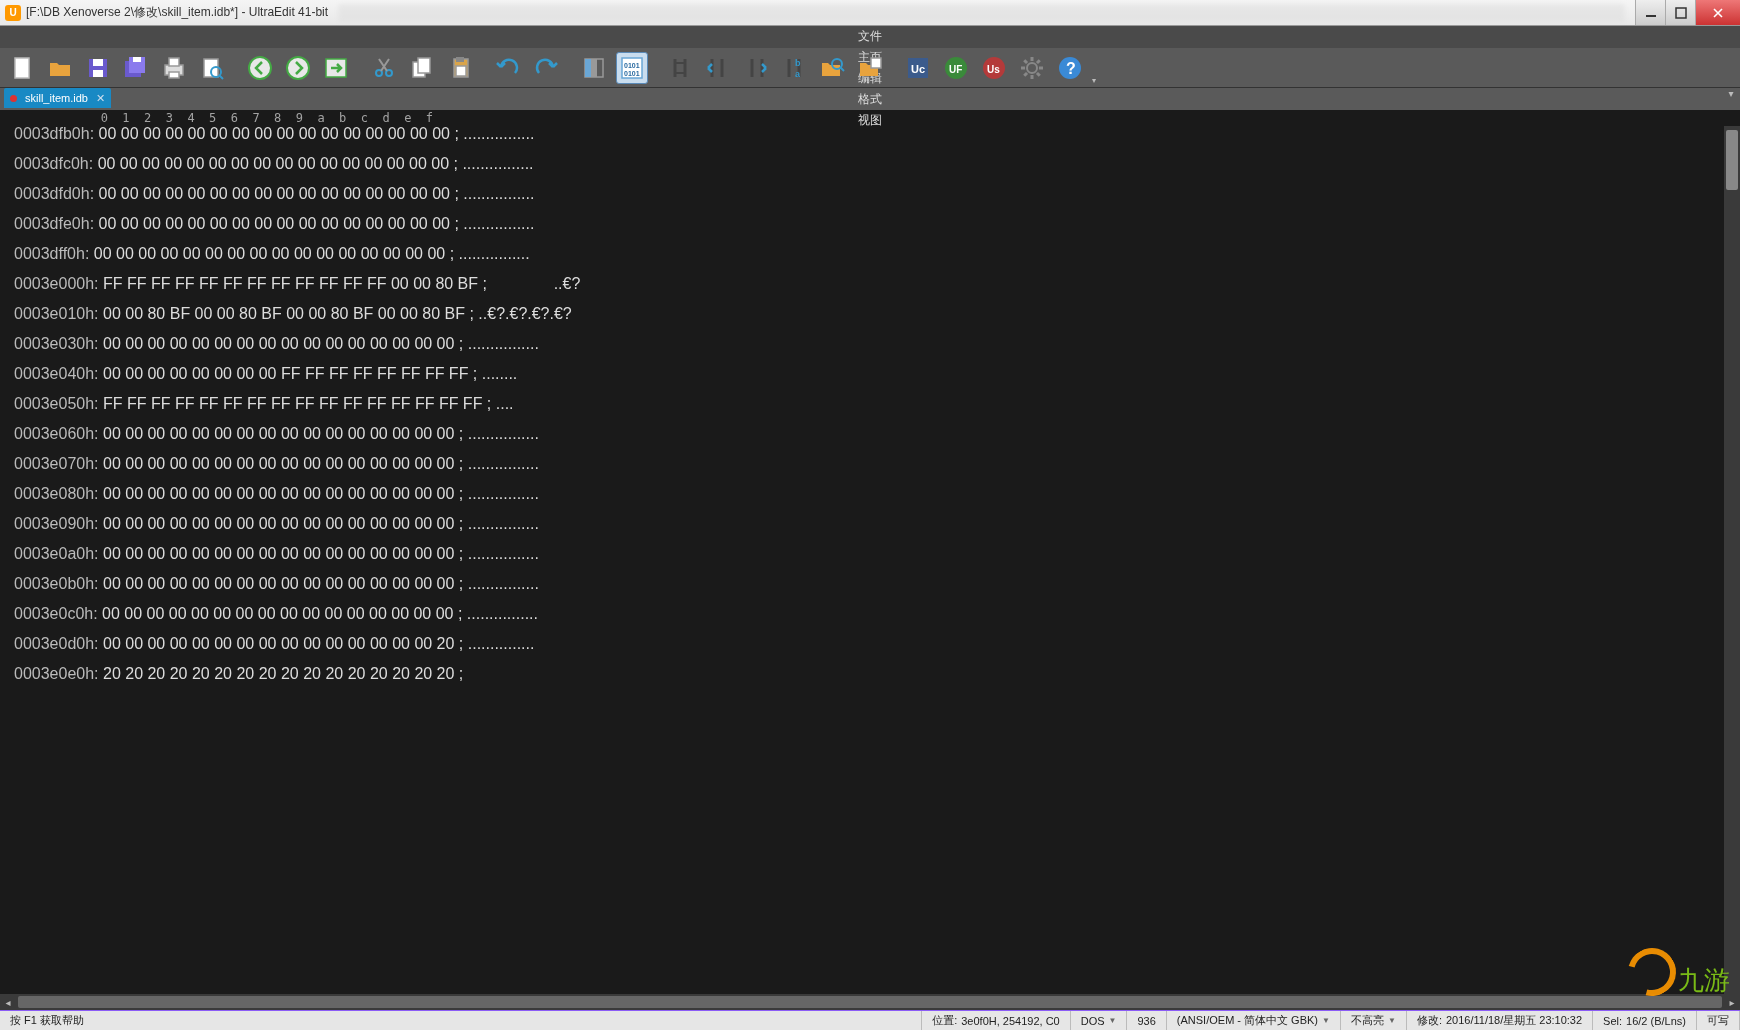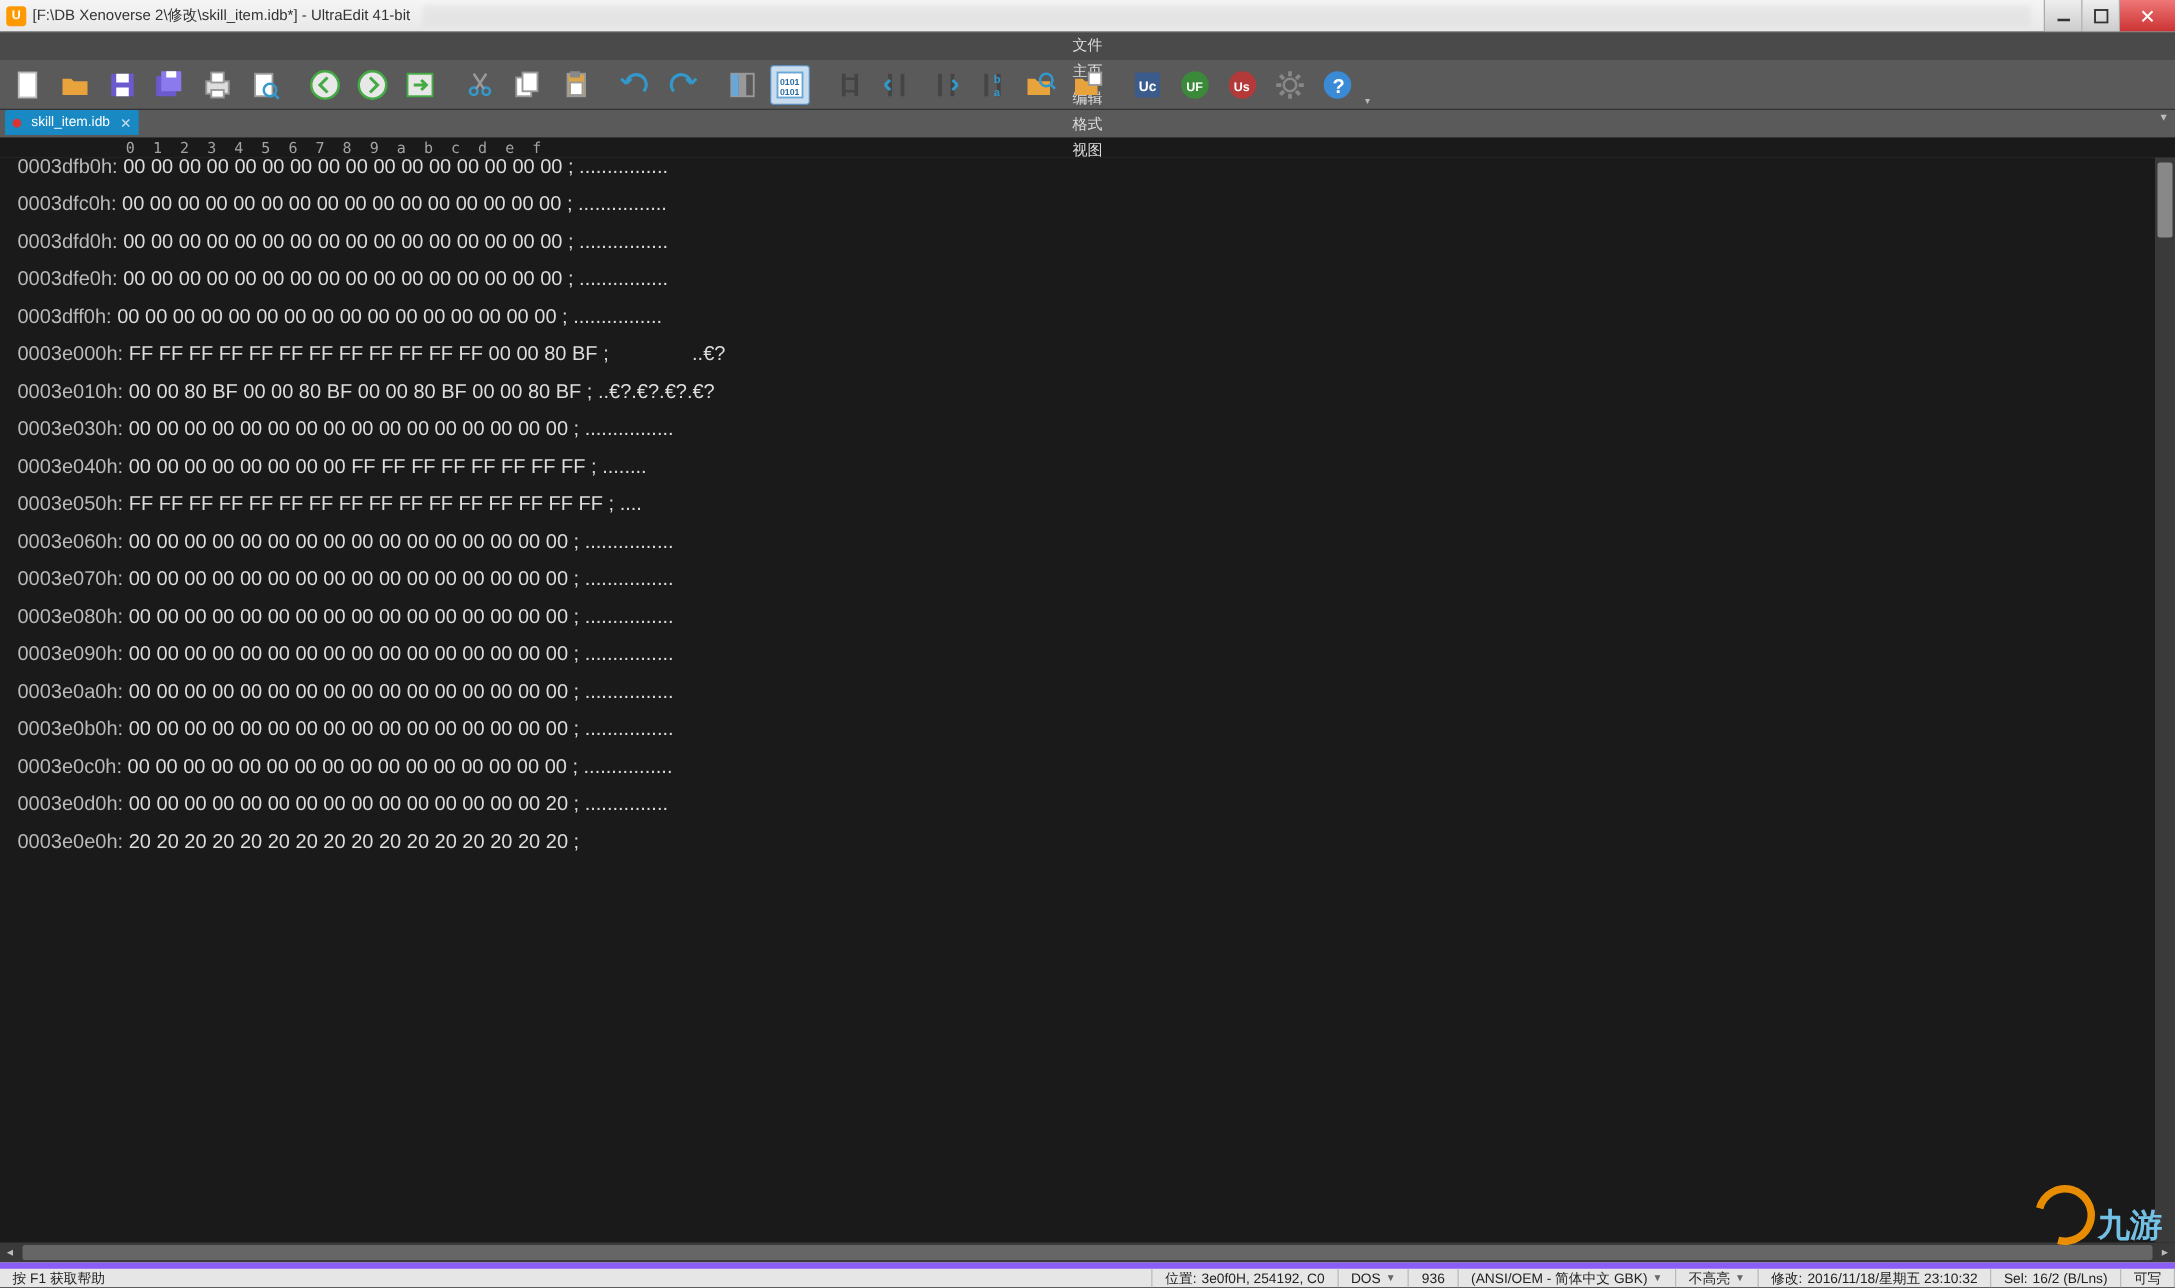--- a/index.html
+++ b/index.html
@@ -46,29 +46,29 @@
 
 
 .vscroll { position:absolute; right:0; top:0; bottom:0; width:16px; background:#3a3a3a; }
 .vscroll .thumb { position:absolute; left:2px; right:2px; top:4px; height:60px; background:#888; border-radius:2px;}
 .hscroll-row { height:16px; background:#3a3a3a; display:flex; align-items:center; }
 .hscroll-row .harrow { width:16px; height:16px; display:flex; align-items:center; justify-content:center; color:#bbb; font-size:10px;}
 .hscroll-row .htrack { flex:1; height:12px; margin:0 2px; background:#3a3a3a; position:relative;}
 .hscroll-row .hthumb { position:absolute; left:0; top:0; bottom:0; width:100%; background:#666; border-radius:2px;}
 
 
-.statusbar { height:20px; background:#e6e6e6; display:flex; align-items:center; font-size:11px; color:#222; border-top:5px solid #8b5cf6;}
+.statusbar { height:20px; background:#e6e6e6; display:flex; align-items:center; font-size:11px; color:#222; border-top:1px solid #8b5cf6;}
 .statusbar .cell { padding:0 10px; border-right:1px solid #bbb; height:100%; display:flex; align-items:center; gap:4px; white-space:nowrap;}
 .statusbar .grow { flex:1; }
 .statusbar .dd { font-size:8px; color:#666; }
 
 
 .watermark { position:absolute; right:10px; bottom:26px; width:120px; height:60px; opacity:.9; pointer-events:none;}
 .watermark .ring { width:48px; height:48px; border:6px solid #f90; border-radius:50%; border-left-color:transparent; transform:rotate(-30deg); position:absolute; right:54px; top:4px;}
-.watermark .txt { position:absolute; right:0; bottom:6px; font-size:26px; font-weight:bold; color:#7dd3fc; font-family:"Microsoft YaHei";}
+.watermark .txt { position:absolute; right:0; bottom:6px; font-size:26px; font-weight:normal; color:#84cc16; font-family:"Microsoft YaHei";}
 
 svg { display:block;}
 </style>
 </head>
 <body>
 
 <div class="titlebar">
   <div class="app-icon">U</div>
   <div class="title">[F:\DB Xenoverse 2\修改\skill_item.idb*] - UltraEdit 41-bit</div>
   <div class="blur-area"></div>

